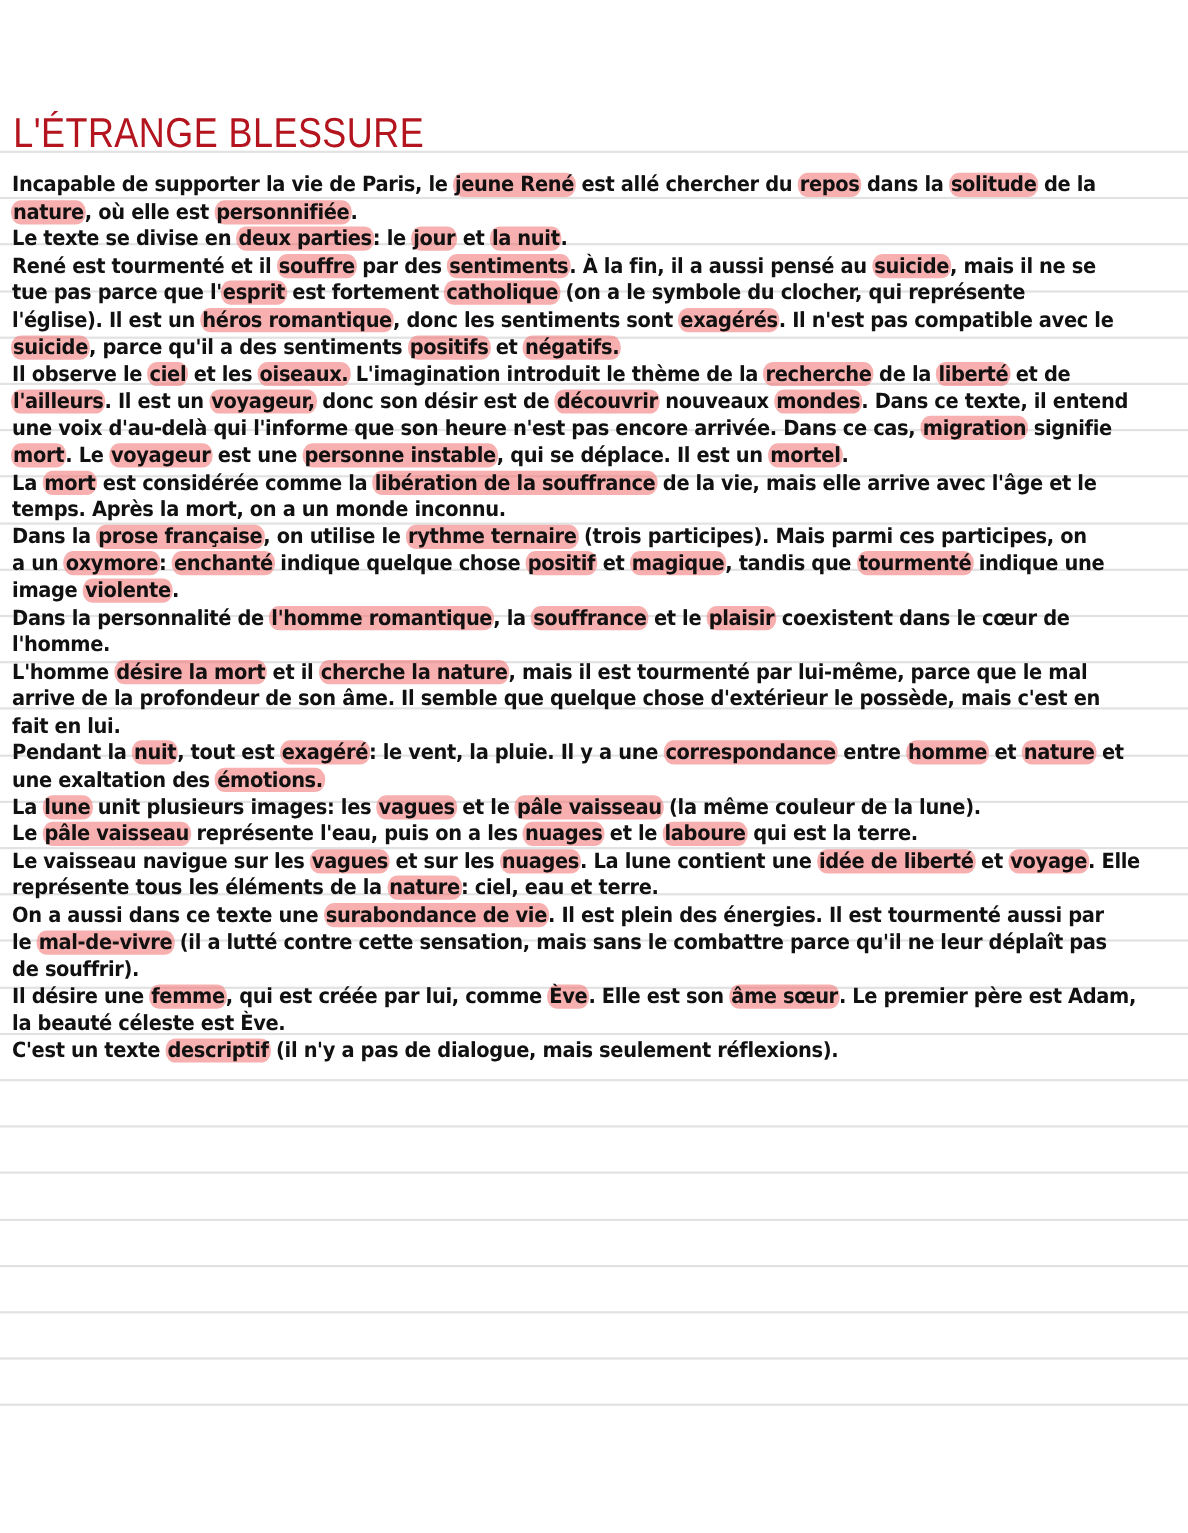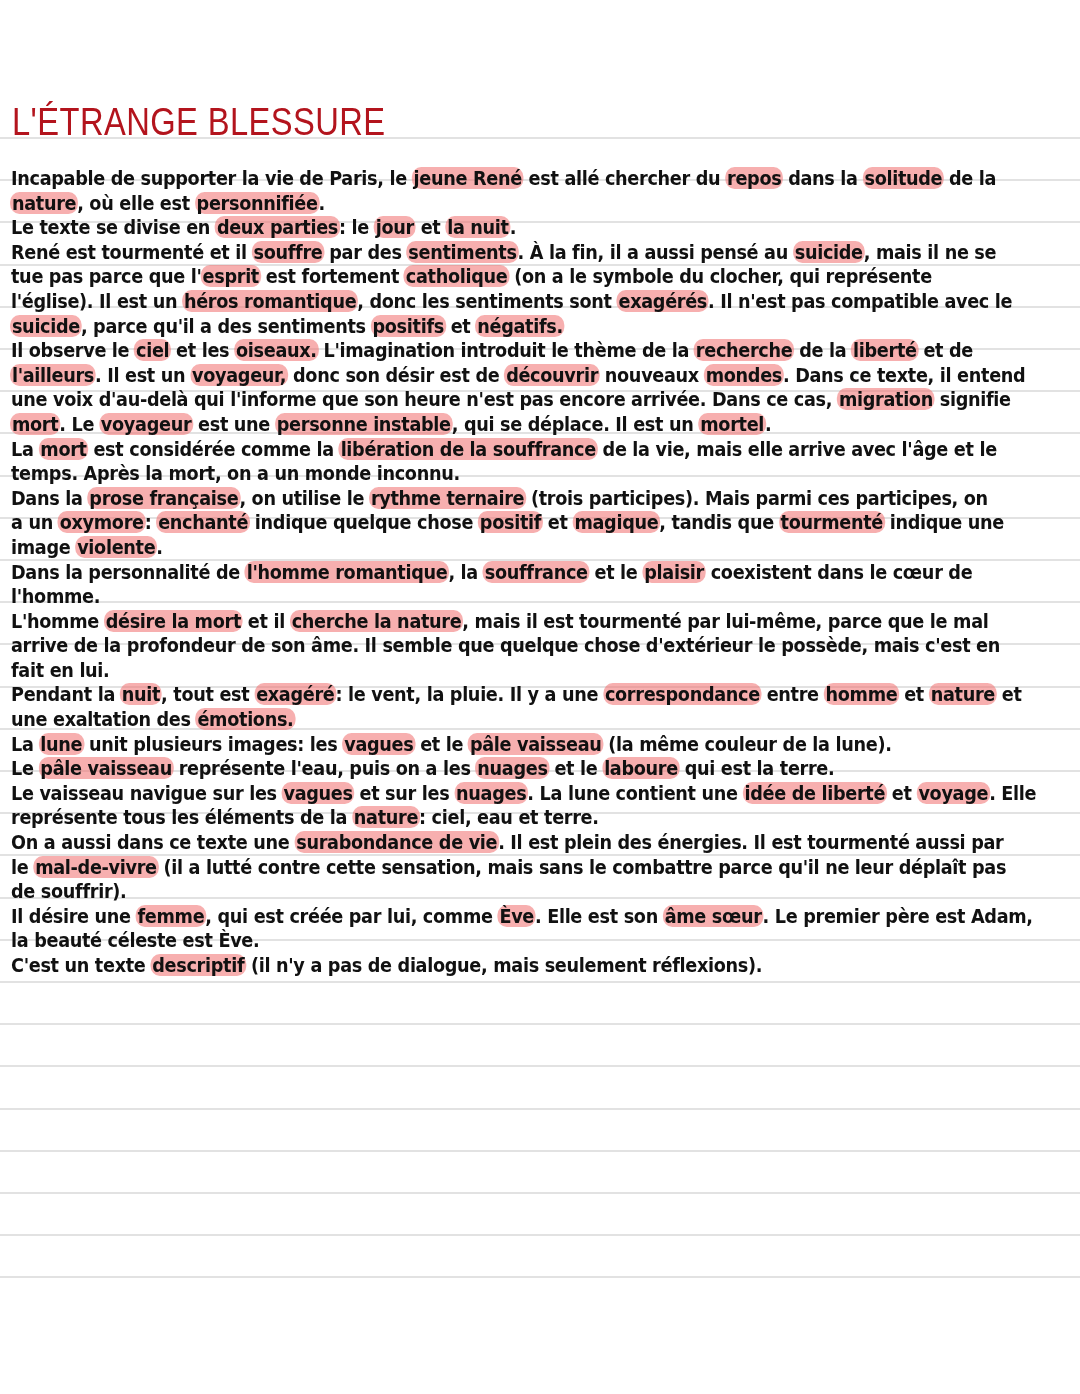--- a/index.html
+++ b/index.html
@@ -15,21 +15,21 @@
     position: absolute; left: 0; width: 1080px; height: 2px; background: #e2e2e2;
   }
   .title {
     position: absolute; left: 12px; top: 100px;
     font-family: "Liberation Sans", sans-serif;
     font-size: 38px; letter-spacing: 0.5px; font-weight: 400;
     color: #b3141d; margin: 0; line-height: 44px;
     transform: scaleX(0.86); transform-origin: left center;
   }
   .notes {
-    position: absolute; left: 11px; top: 166px; width: 1064px;
+    position: absolute; left: 11px; top: 156px; width: 1064px;
   }
   .line {
     height: 24.6px; line-height: 24.6px; white-space: nowrap;
     font-size: 19px; font-weight: bold; color: #111111;
     letter-spacing: -0.35px;
     transform: scaleX(0.93); transform-origin: left center;
   }
   .hl {
     background: rgba(240, 110, 110, 0.55);
     border-radius: 10px; padding: 0 2px; margin: 0 -1px;

